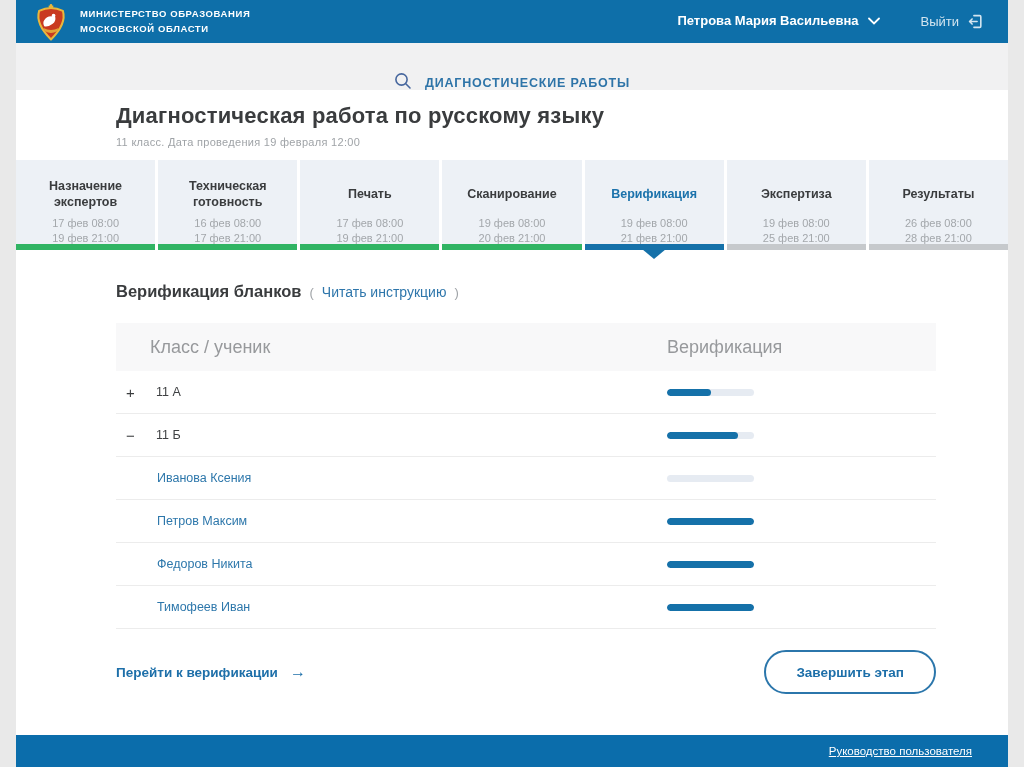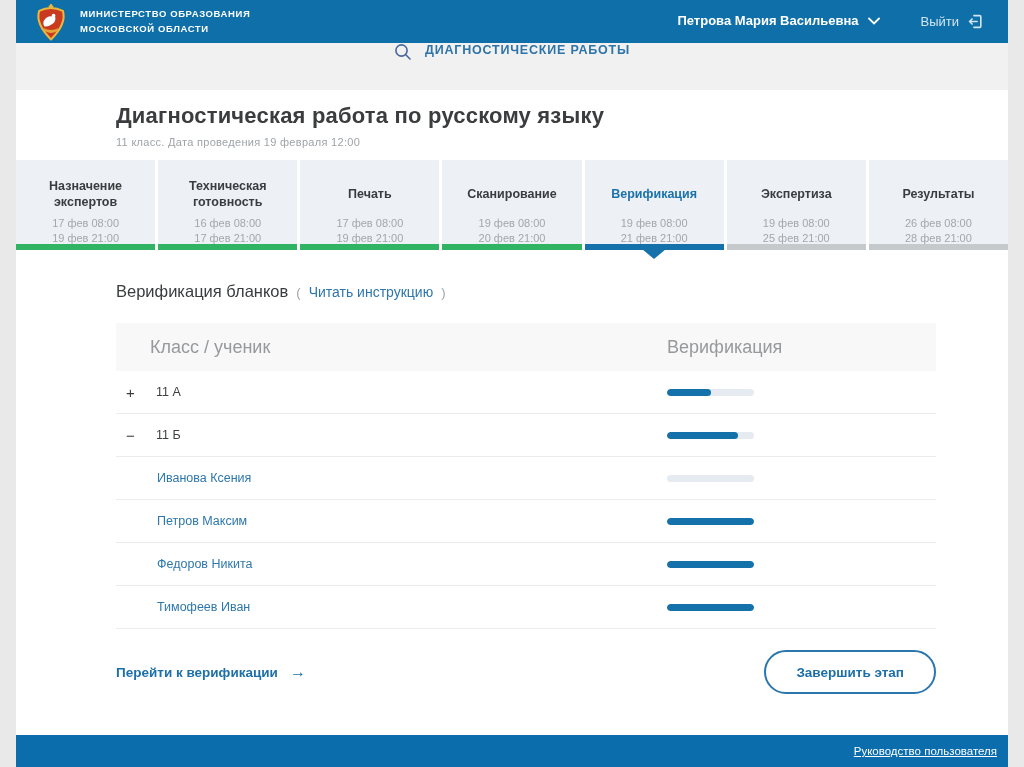--- a/index.html
+++ b/index.html
@@ -21,21 +21,21 @@
     font-size:9.5px; font-weight:bold; letter-spacing:.6px; line-height:1.55;
     text-transform:uppercase; color:#fff;
   }
   .header-right { margin-left:auto; display:flex; align-items:flex-start; gap:41px; }
   .user-menu { display:flex; align-items:center; gap:9px; cursor:pointer; }
   .user-name { font-size:13px; font-weight:bold; }
   .logout { display:flex; align-items:center; gap:8px; cursor:pointer; color:rgba(255,255,255,.82); font-size:13px; }
 
   
   .search-bar {
-    height:47px; background:#f1f1f2; display:flex; align-items:flex-start; justify-content:center; gap:13px;
+    height:47px; background:#f1f1f2; display:flex; align-items:flex-end; justify-content:center; gap:13px;
   }
   .search-label {
     color:#2e74a8; font-size:12.5px; font-weight:bold; letter-spacing:.8px; text-transform:uppercase; cursor:pointer;
   }
 
   
   .page-head { padding:13px 0 0 100px; height:70px; }
   .page-title { font-size:22px; font-weight:bold; color:#3a3c3e; letter-spacing:.2px; }
   .page-subtitle { margin-top:7px; font-size:11px; color:#9fa3a7; letter-spacing:.3px; }
 
@@ -53,21 +53,21 @@
   .step--active .step-bar { background:#1571a9; }
   .step-caret {
     position:absolute; bottom:-9px; left:50%; transform:translateX(-50%);
     width:0; height:0; border-left:12px solid transparent; border-right:12px solid transparent;
     border-top:10px solid #1571a9; z-index:2;
   }
 
   
   .content { padding:32px 104px 0 100px; }
   .section-head { display:flex; align-items:baseline; gap:8px; margin-bottom:22px; }
-  .section-title { font-size:16.5px; font-weight:normal; color:#3a3c3e; }
+  .section-title { font-size:16.5px; font-weight:bold; color:#3a3c3e; }
   .paren { color:#9fa3a7; font-size:13px; }
   .instruction-link { color:#2e76ab; font-size:14px; cursor:pointer; }
 
   .table { width:820px; }
   .thead {
     height:48px; background:#f8f8f9; display:flex; align-items:center;
     font-size:18px; color:#97999c;
   }
   .th-class { padding-left:34px; }
   .th-verif { margin-left:auto; width:269px; }
@@ -93,21 +93,21 @@
   .go-arrow { font-size:16px; font-weight:normal; }
   .finish-btn {
     margin-left:auto; height:44px; padding:0 30px; background:#fff;
     border:2px solid #2b76ab; border-radius:22px; color:#1d6fa9;
     font-family:"Liberation Sans", sans-serif; font-size:13.5px; font-weight:bold; cursor:pointer;
   }
 
   
   .app-footer {
     position:absolute; left:0; bottom:0; width:100%; height:32px; background:#0b6dab;
-    display:flex; align-items:center; justify-content:flex-end; padding-right:11px;
+    display:flex; align-items:center; justify-content:flex-end; padding-right:36px;
   }
   .manual-link { color:#fff; font-size:11.5px; text-decoration:underline; cursor:pointer; }
 </style>
 </head>
 <body>
 
 <div class="canvas">
 
   <div class="app-header">
     <div class="brand">

